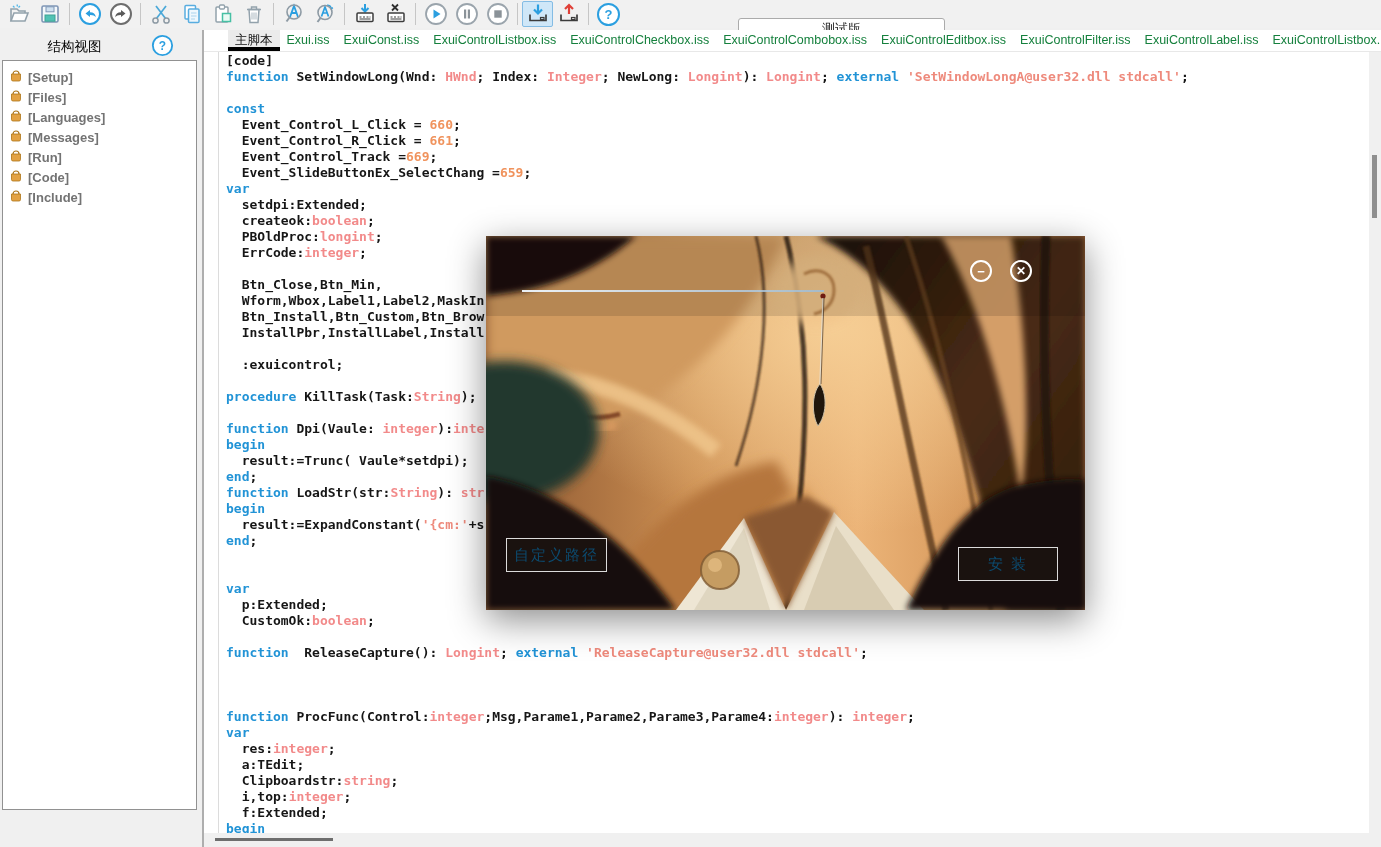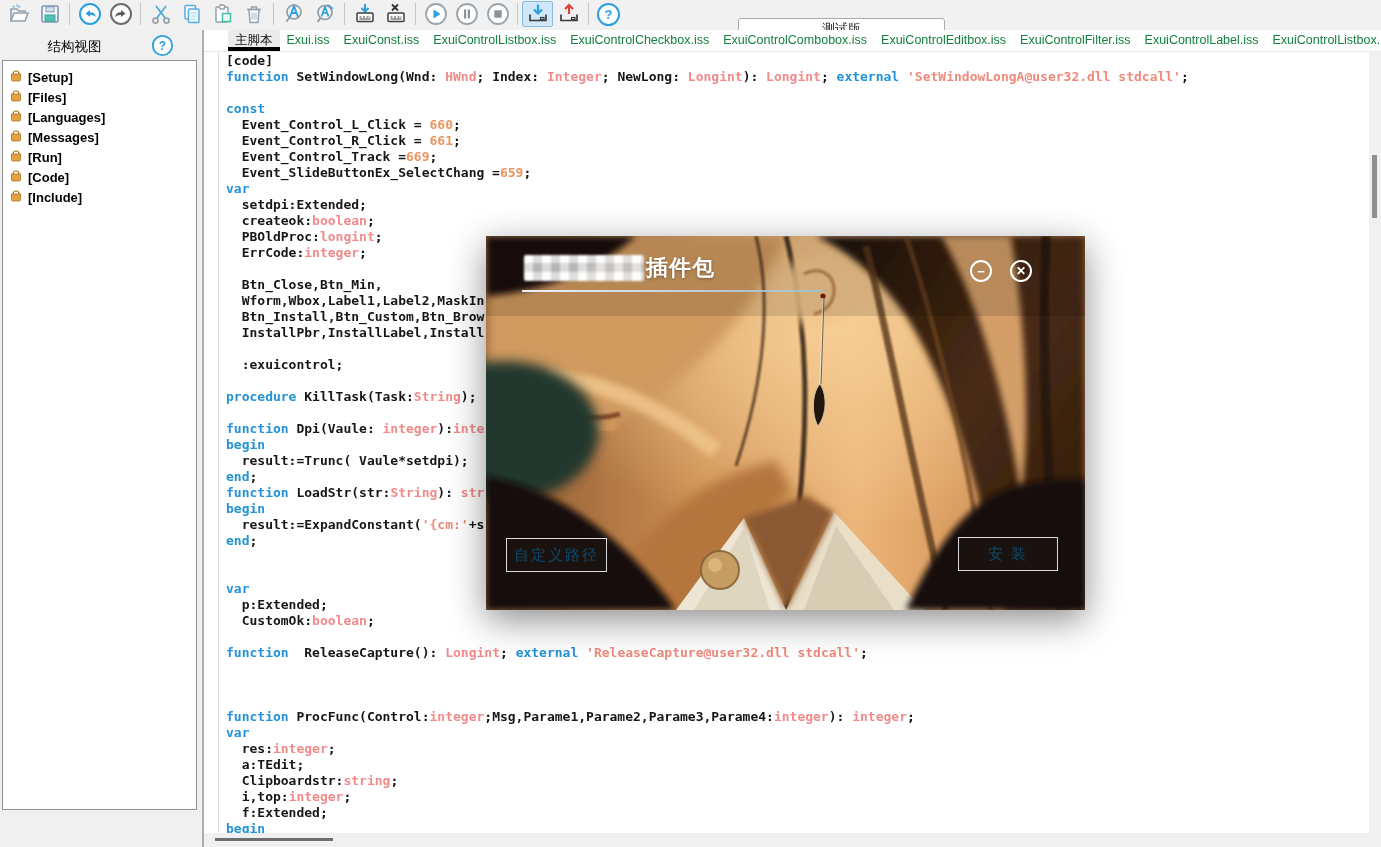--- a/index.html
+++ b/index.html
@@ -28,21 +28,21 @@
   .sidebar { position:absolute; left:0; top:30px; width:179px; height:817px; background:#f0f0f0; }
   .sidebar-divider { position:absolute; left:202px; top:30px; width:2px; height:817px; background:#aeaeae; }
   .sidebar-header { position:relative; height:30px; }
   .sidebar-title { position:absolute; left:0; right:30px; top:8px; text-align:center; font-size:13.5px; color:#000; }
   .side-help { position:absolute; right:5px; top:4px; width:23px; height:23px; }
   .sidebar-list {
     position:absolute; left:2px; top:30px; width:195px; height:750px;
     background:#fff; border:1px solid #919191; padding-top:6px;
   }
   .side-item { display:flex; align-items:center; height:20px; padding-left:7px; gap:6px; }
-  .side-item .lbl { font-size:13px; font-weight:bold; color:#000000; }
+  .side-item .lbl { font-size:13px; font-weight:bold; color:#737373; }
 
   
   .tabbar {
     position:absolute; left:204px; top:30px; width:1177px; height:22px;
     background:#fff; border-bottom:1px solid #e8e8e8;
     display:flex; align-items:stretch; padding-left:24px; white-space:nowrap;
   }
   .tab { font-size:12.5px; color:#15803d; padding:0 7px; line-height:21px; }
   .tab.active { background:#ebebeb; color:#0d0d0d; border-bottom:4px solid #000000; line-height:20px; }
 
@@ -88,21 +88,21 @@
     font-size:13px; font-weight:bold; line-height:1;
   }
   .win-min { left:484px; }
   .win-close { left:524px; font-size:12px; }
   .dlg-btn {
     position:absolute; height:34px; border:1px solid rgba(255,255,255,0.85);
     background:rgba(35,28,20,0.35); color:#0c4a6e; font-size:15px;
     display:flex; align-items:center; justify-content:center; letter-spacing:2px;
   }
   .btn-custom { left:20px; top:302px; width:101px; }
-  .btn-install { left:472px; top:301px; width:100px; }
+  .btn-install { left:472px; top:311px; width:100px; }
 
   svg.icon { display:block; }
 </style>
 </head>
 <body>
 
 <div class="screen">
 
   <div class="toolbar">
     <div class="tbtn">
@@ -386,24 +386,20 @@
       <path d="M300,374 L348,276 L438,374 Z" fill="#e9dfc9"></path>
       <path d="M318,374 L350,290 L408,374 Z" fill="#cdbfa4" opacity="0.6"></path>
       <path d="M258,282 L300,374 L348,276 L320,260 Z" fill="#8a5830" filter="url(#b3)"></path>
       <circle cx="234" cy="334" r="19" fill="#c59c62"></circle>
       <circle cx="234" cy="334" r="19" fill="none" stroke="#7e5a32" stroke-width="2" opacity="0.8"></circle>
       <circle cx="229" cy="329" r="7" fill="#e2bc82" opacity="0.8"></circle>
       <path d="M599,374 H420 C450,310 480,265 530,250 C555,245 580,242 599,244 Z" fill="#17100a" filter="url(#b3)"></path>
       <rect width="599" height="80" fill="#000" opacity="0.12"></rect>
     </svg>
 
-    <div class="dlg-title">
-      <span class="censor"></span>
-      <span class="txt">插件包</span>
-    </div>
     <div class="dlg-underline"></div>
     <div class="win-circle win-min">−</div>
     <div class="win-circle win-close">✕</div>
     <div class="dlg-btn btn-custom">自定义路径</div>
     <div class="dlg-btn btn-install">安 装</div>
   </div>
 
 </div>
 
 </body></html>

